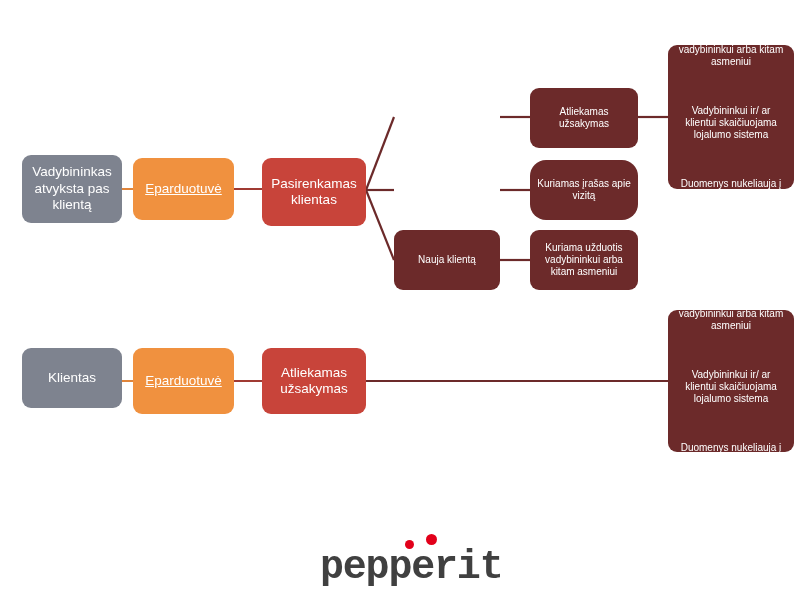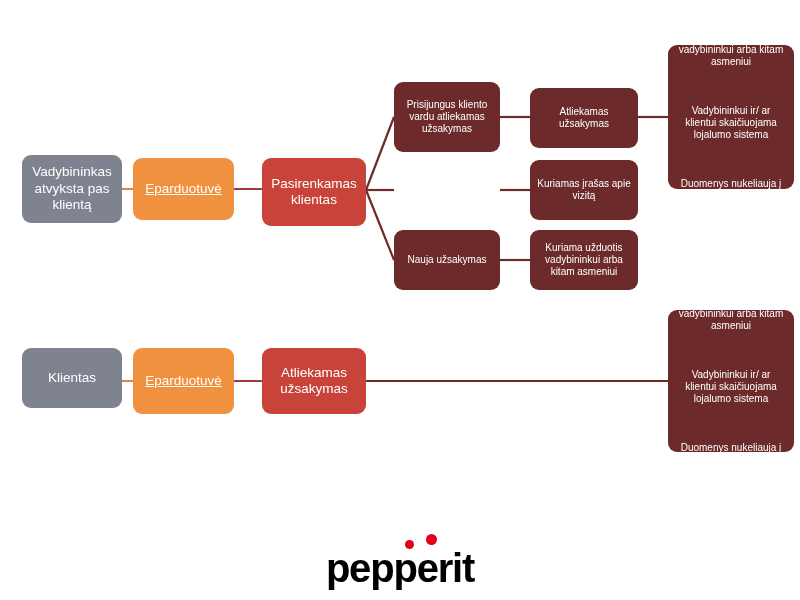--- a/index.html
+++ b/index.html
@@ -91,25 +91,25 @@
   #logo-dot-right {
     width: 11px; height: 11px;
     left: 106px; top: 14px;
   }
   #logo-text {
     position: absolute;
     left: 0;
     top: 28px;
     width: 160px;
     text-align: center;
-    font-family: Liberation Sans, sans-serif;
+    font-family: Liberation Mono, monospace;
     font-weight: 700;
     font-size: 40px;
     letter-spacing: -1.2px;
-    color: #000000;
+    color: #404040;
     line-height: 1;
   }
 </style>
 </head>
 <body>
 
 <div id="canvas">
 
   <svg id="connectors" viewBox="0 0 800 600" width="800" height="600" xmlns="http://www.w3.org/2000/svg">
 
@@ -143,35 +143,32 @@
   </div>
 
   <div class="node fill-orange fs-13" style="left:133px; top:158px; width:101px; height:62px;">
     <p>Eparduotuvė</p>
   </div>
 
   <div class="node fill-red fs-13" style="left:262px; top:158px; width:104px; height:68px;">
     <p>Pasirenkamas klientas</p>
   </div>
 
-  <div class="node fill-maroon fs-12" style="left:394px; top:82px; width:106px; height:70px;">
-    <p>Prisijungus kliento vardu atliekamas užsakymas</p>
-  </div>
 
   <div class="node fill-maroon fs-12" style="left:530px; top:88px; width:108px; height:60px;">
     <p>Atliekamas užsakymas</p>
   </div>
 
 
-  <div class="node fill-maroon fs-12" style="left:530px; top:160px; width:108px; height:60px;">
+  <div class="node fill-maroon fs-12" style="left:530px; top:160px; width:108px; height:60px;border-radius:16px;">
     <p>Kuriamas įrašas apie vizitą</p>
   </div>
 
   <div class="node fill-maroon fs-12" style="left:394px; top:230px; width:106px; height:60px;">
-    <p>Nauja užsakymas</p>
+    <p>Nauja klientą</p>
   </div>
 
   <div class="node fill-maroon fs-12" style="left:530px; top:230px; width:108px; height:60px;">
     <p>Kuriama užduotis vadybininkui arba kitam asmeniui</p>
   </div>
 
   <div class="node fill-maroon fs-12" style="left:668px; top:45px; width:126px; height:144px;">
     <p>Kuriama užduotis vadybininkui arba kitam asmeniui</p>
     <p>Vadybininkui ir/ ar klientui skaičiuojama lojalumo sistema</p>
     <p>Duomenys nukeliauja į Rivilę</p>

